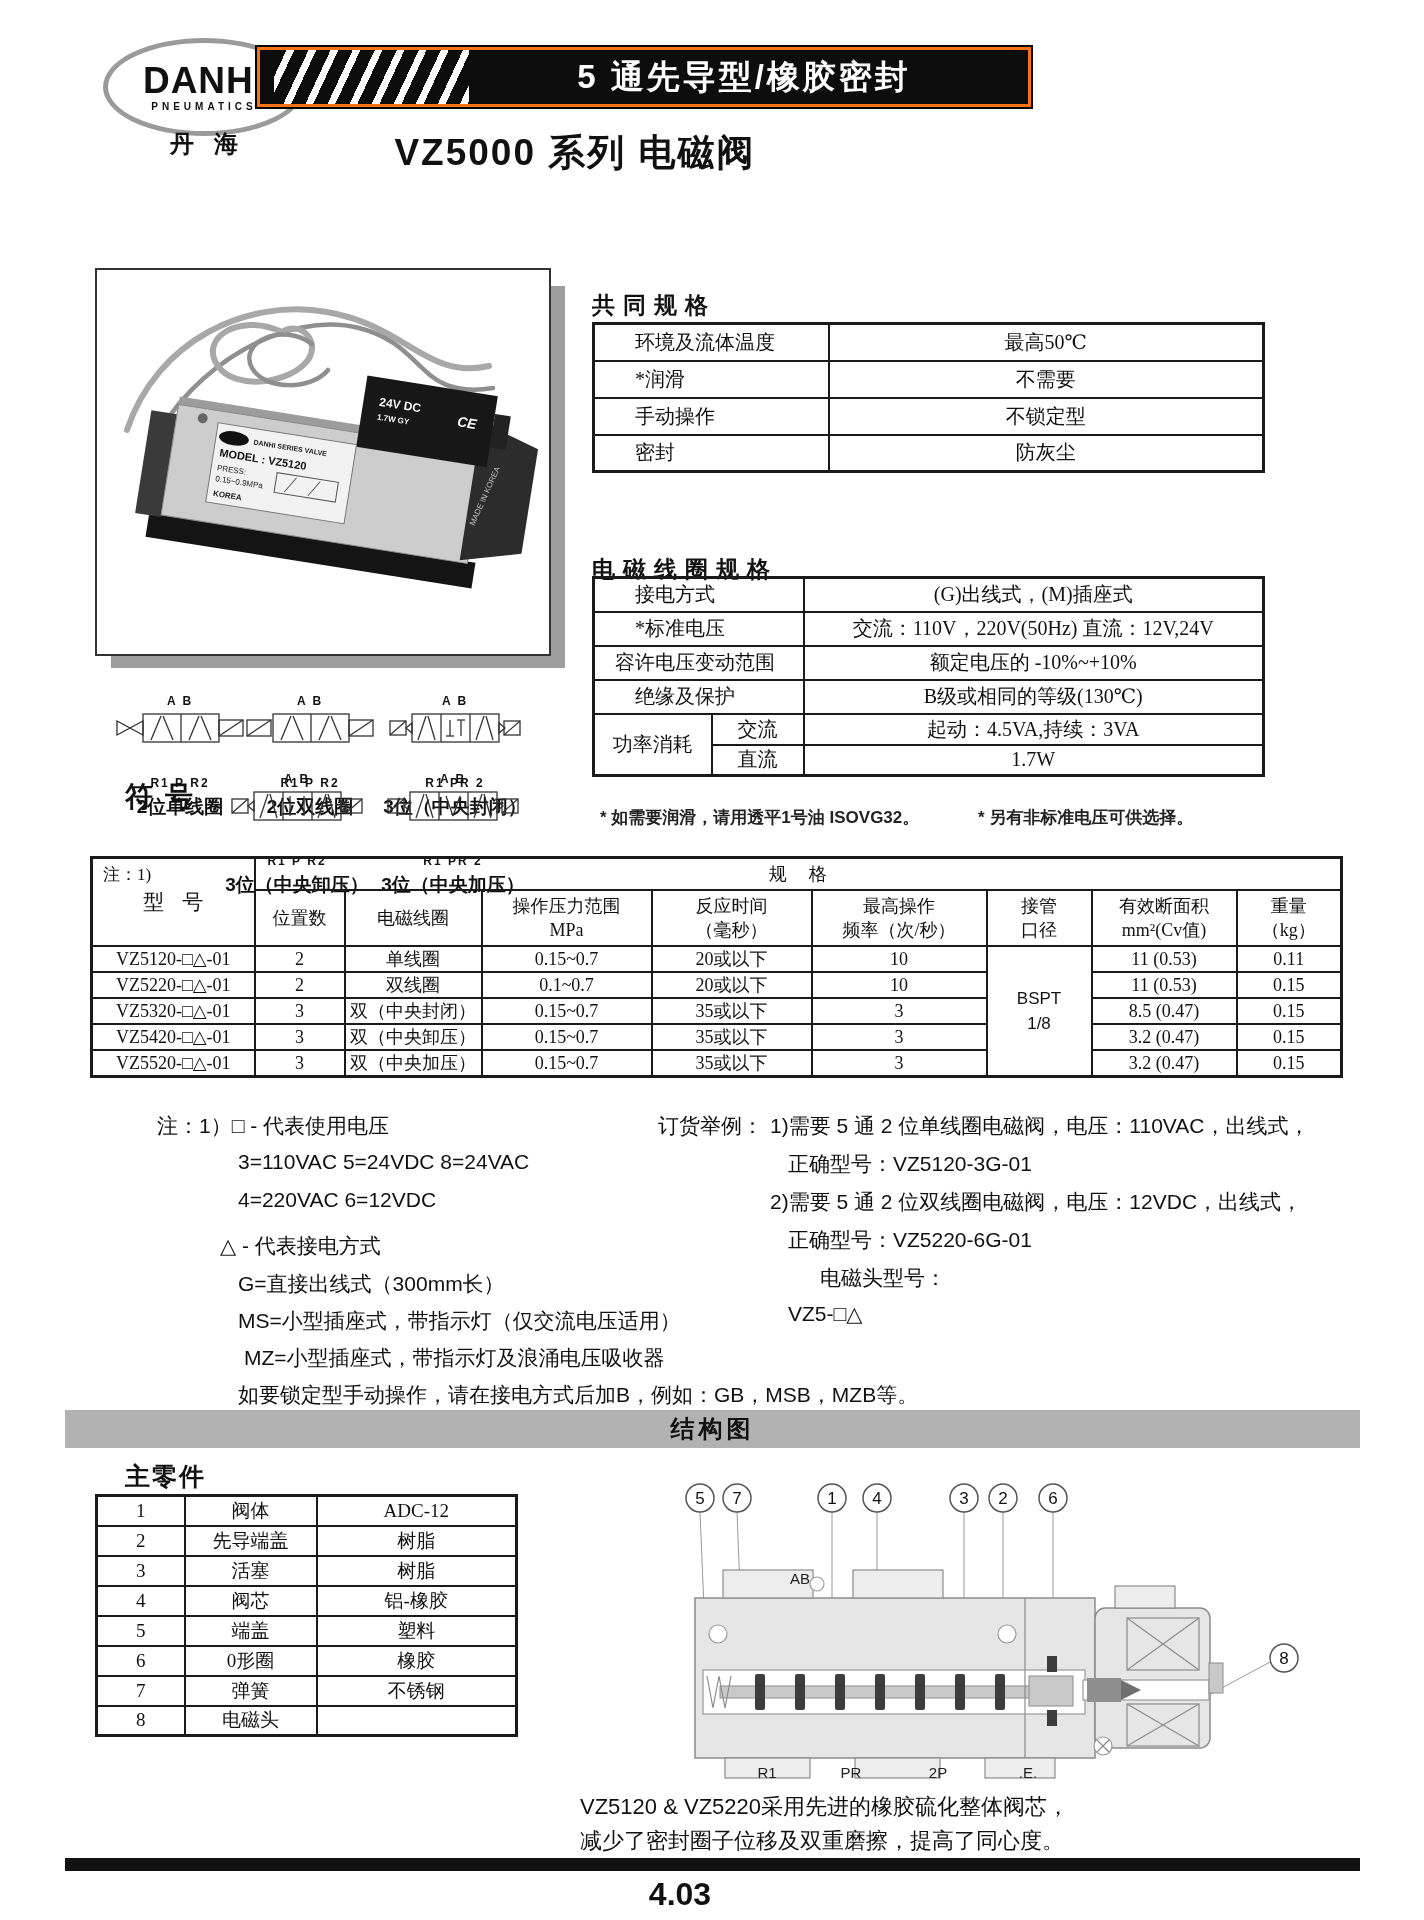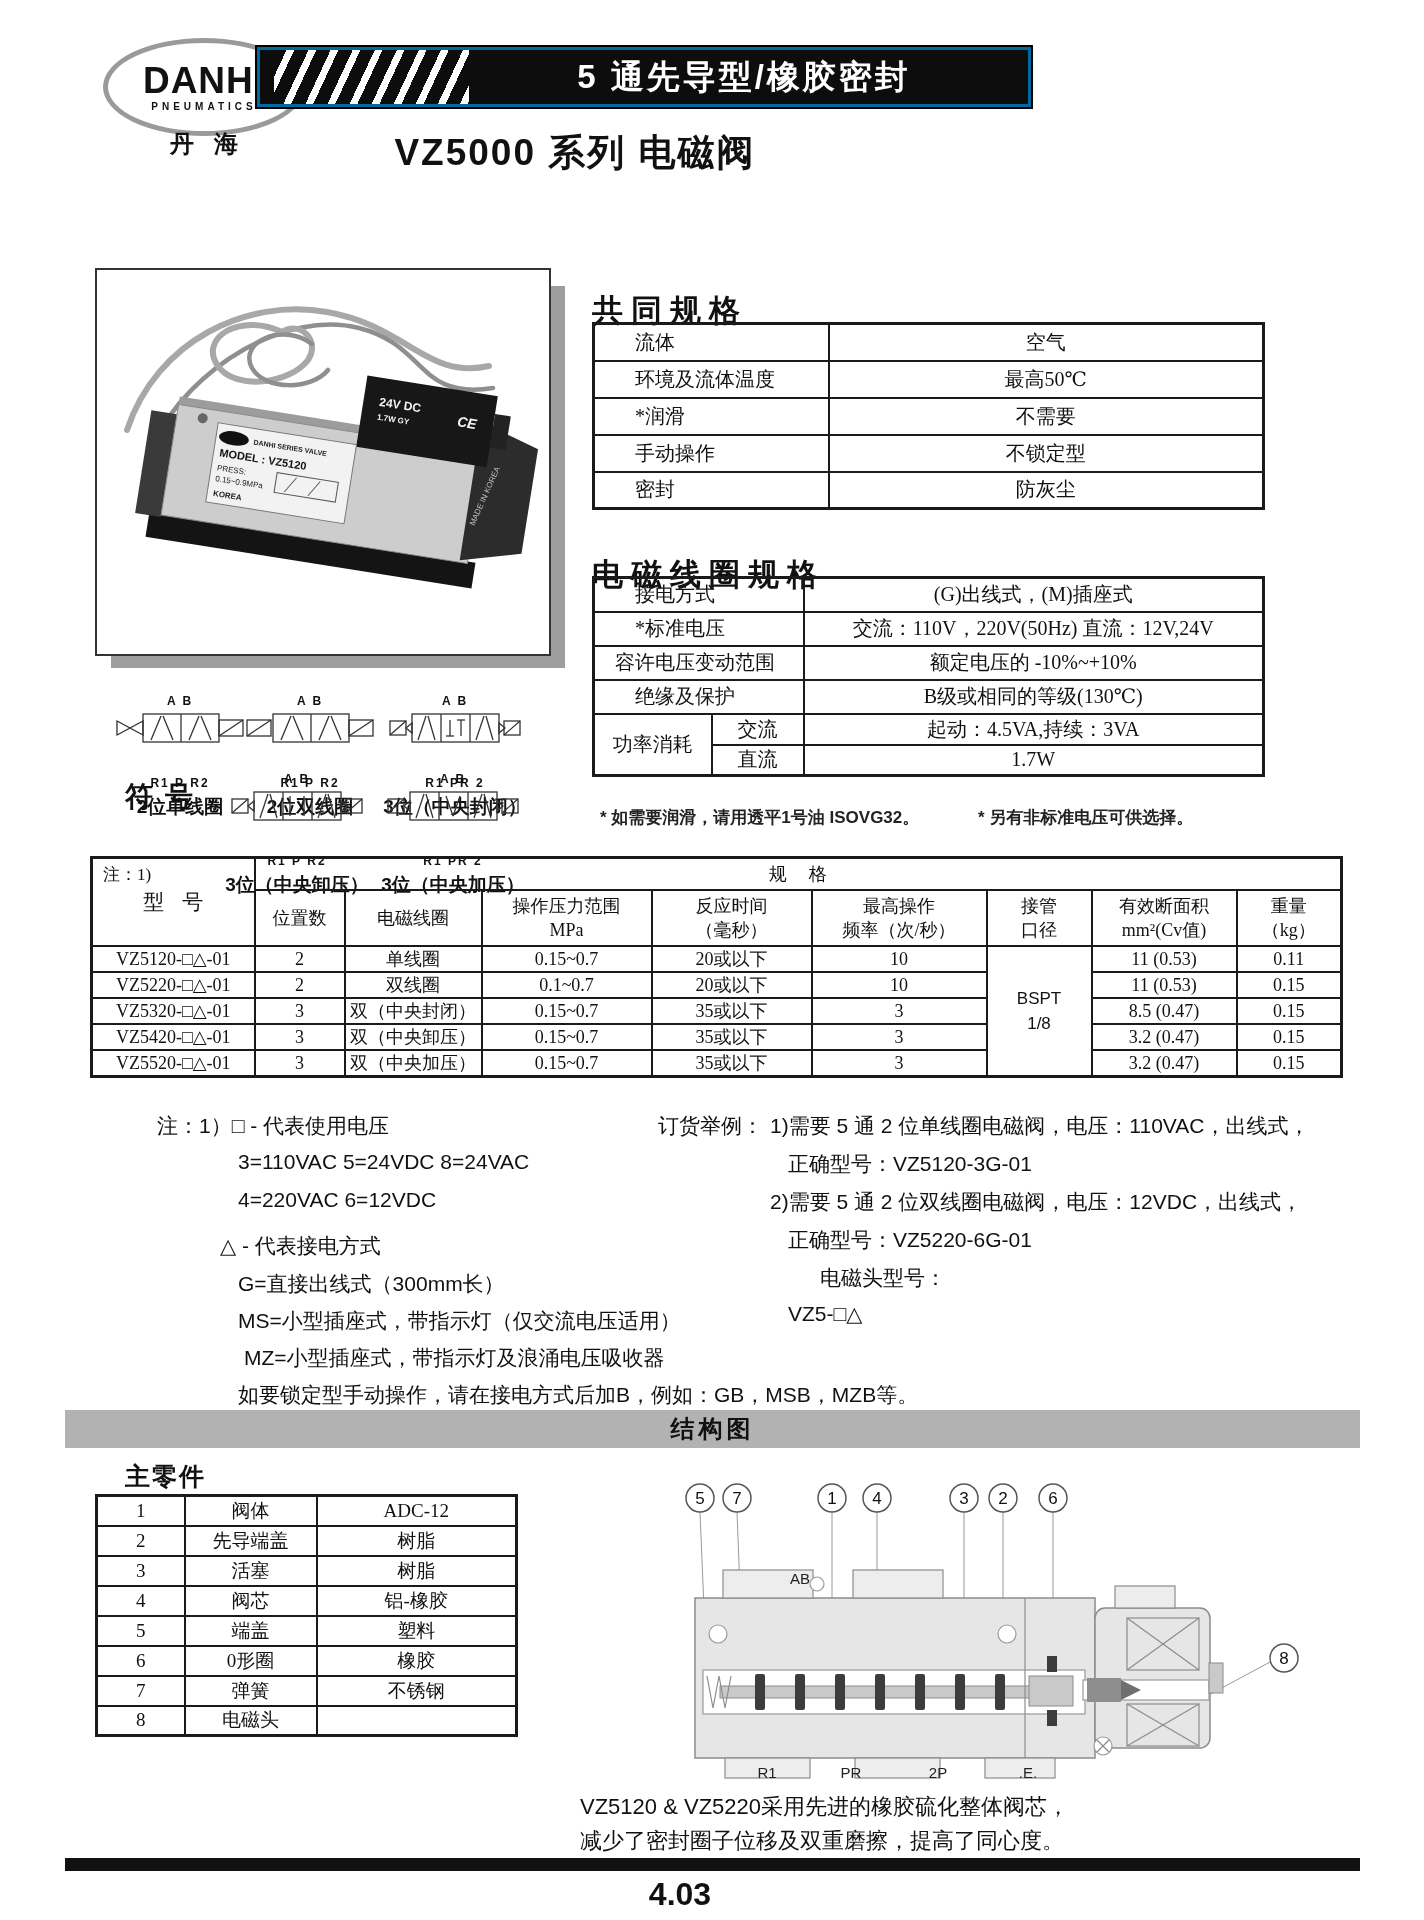--- a/index.html
+++ b/index.html
@@ -6,35 +6,35 @@
   body{width:1424px;height:1920px;position:relative;background:#fff;color:#111;
        font-family:"Liberation Sans","DejaVu Sans",sans-serif;overflow:hidden;}
   .abs{position:absolute;}
 
   
   .logo-ellipse{left:103px;top:38px;width:192px;height:88px;border:5px solid #9a9a9a;border-radius:50%;
     display:flex;flex-direction:column;align-items:center;justify-content:center;}
   .logo-brand{font-size:37px;font-weight:900;letter-spacing:1px;line-height:1;}
   .logo-sub{font-size:10px;font-weight:bold;letter-spacing:4px;margin-top:2px;}
   .logo-cn{left:103px;top:128px;width:202px;text-align:center;font-size:24px;font-weight:bold;letter-spacing:20px;text-indent:20px;}
-  .banner{left:255px;top:45px;width:778px;height:64px;border:2px solid #000;background:#0369a1;padding:3px;box-sizing:border-box;}
+  .banner{left:255px;top:45px;width:778px;height:64px;border:2px solid #000;background:#f97316;padding:3px;box-sizing:border-box;}
   .banner-inner{position:relative;width:100%;height:100%;background:#0d0d0d;overflow:hidden;}
   .banner-stripes{position:absolute;left:14px;top:-4px;bottom:-4px;width:195px;
     background:repeating-linear-gradient(115deg,transparent 0 13px,#fff 13px 20px);}
   .banner-text{position:absolute;left:200px;right:0;top:0;bottom:0;display:flex;align-items:center;justify-content:center;
     color:#fff;font-size:33px;font-weight:bold;letter-spacing:3px;}
   .page-title{left:150px;top:128px;width:850px;text-align:center;font-size:37px;font-weight:900;letter-spacing:2px;}
 
   
   .photo-box{left:95px;top:268px;width:452px;height:384px;border:2px solid #333;background:#fff;}
   .shadow-r{left:549px;top:286px;width:16px;height:382px;background:#9e9e9e;}
   .shadow-b{left:111px;top:654px;width:452px;height:14px;background:#9e9e9e;}
 
   
-  .sec-heading{font-family:"Liberation Serif","DejaVu Serif",serif;font-size:31px;letter-spacing:8px;font-weight:600;}
+  .sec-heading{font-family:"Liberation Serif","DejaVu Serif",serif;font-size:23px;letter-spacing:8px;font-weight:600;}
   table{border-collapse:collapse;table-layout:fixed;}
   .spec td{border:2px solid #1a1a1a;font-family:"Liberation Serif","DejaVu Serif",serif;font-size:20px;
     text-align:center;vertical-align:middle;padding:0;}
   .spec{border:3px solid #1a1a1a;}
   td.lbl{text-align:left;padding-left:40px;}
   .t-common{left:592px;top:322px;}
   .t-coil{left:592px;top:576px;}
   .footnote{font-size:17px;font-weight:bold;color:#222;}
 
   
@@ -148,24 +148,20 @@
   </svg>
 </div>
 
 <div class="abs sec-heading" style="left:592px;top:290px;">共同规格</div>
 <table class="abs spec t-common">
   <colgroup>
       <col style="width:235px">
       <col style="width:435px">
     </colgroup>
   <tbody>
-      <tr style="height:37px">
-    <td class="lbl">流体</td>
-    <td>空气</td>
-      </tr>
   <tr style="height:37px">
     <td class="lbl">环境及流体温度</td>
     <td>最高50℃</td>
       </tr>
   <tr style="height:37px">
     <td class="lbl">*润滑</td>
     <td>不需要</td>
       </tr>
   <tr style="height:37px">
     <td class="lbl">手动操作</td>

